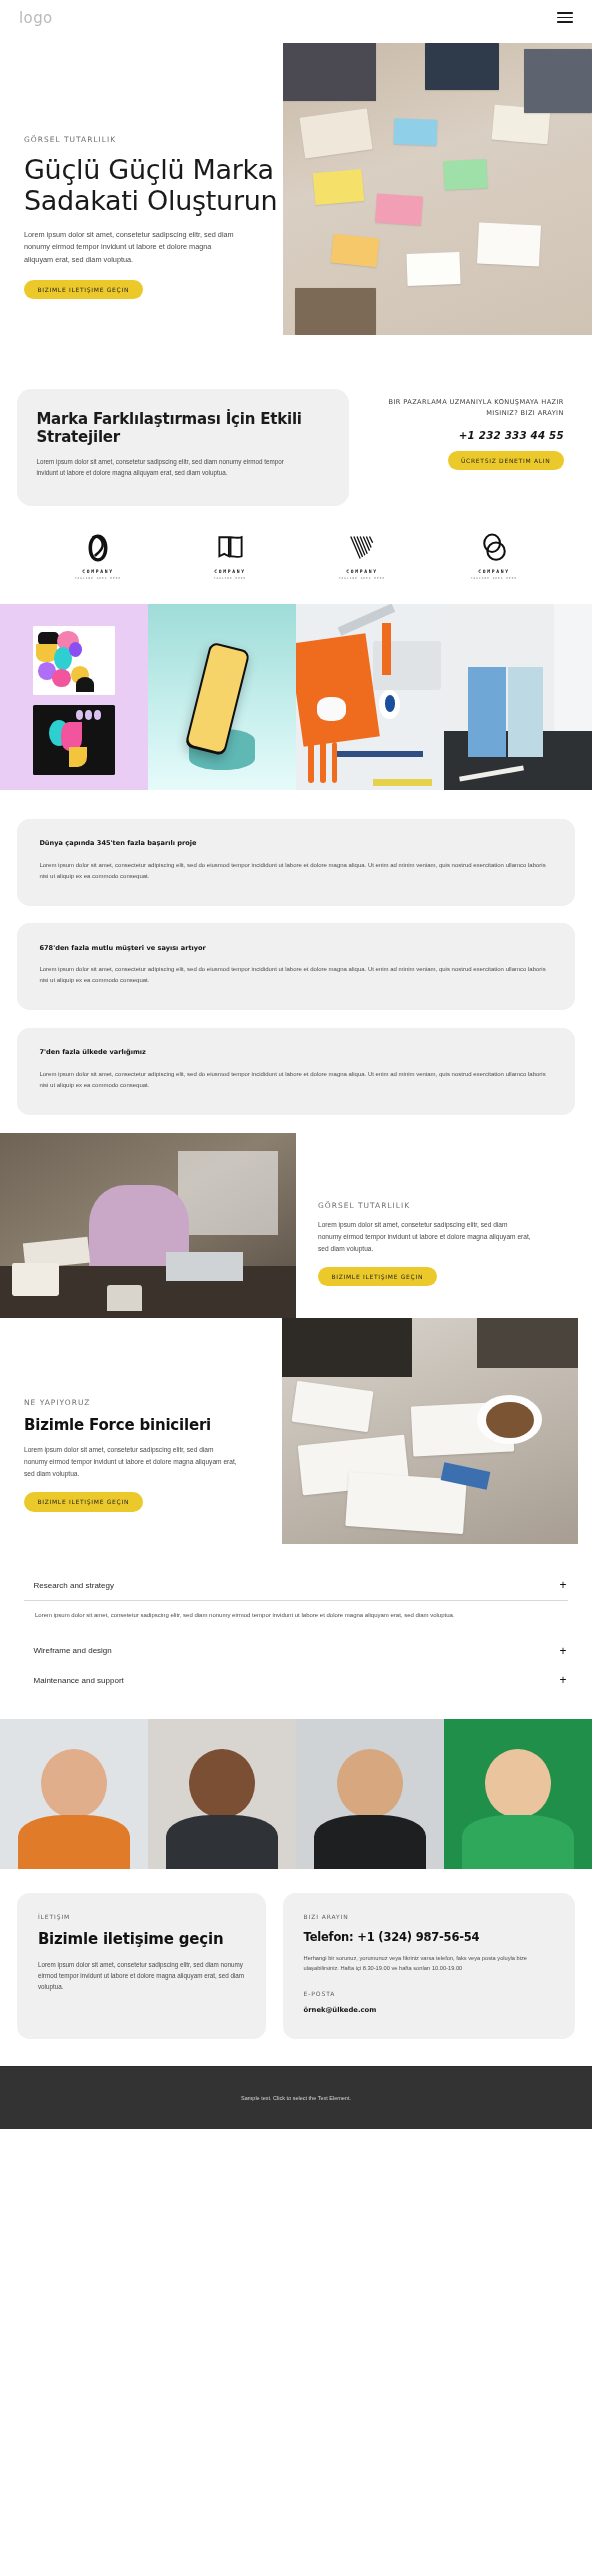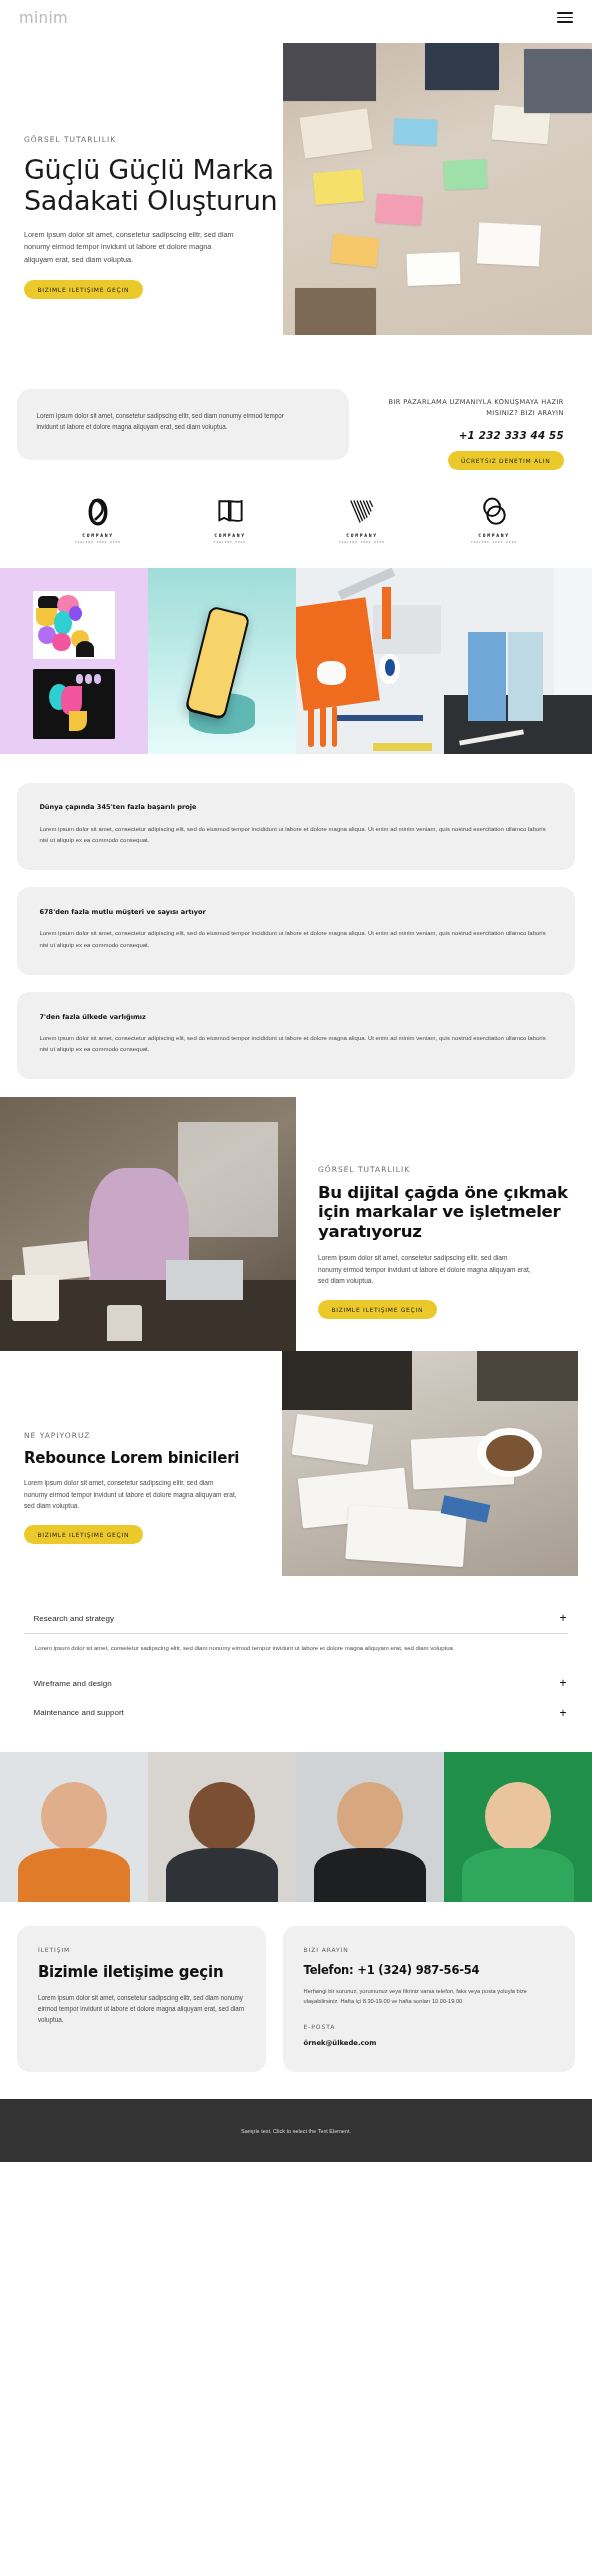--- a/index.html
+++ b/index.html
@@ -334,21 +334,21 @@
   .pp .body { position:absolute; left:12%; bottom:0; width:76%; height:36%; border-radius:40% 40% 0 0; }
   .p1 { background:#dfe3e6; } .p1 .head { background:#e0ae8b; } .p1 .body { background:#e07b2a; }
   .p2 { background:#d8d4cf; } .p2 .head { background:#7b4f34; } .p2 .body { background:#2f3236; }
   .p3 { background:#cfd3d6; } .p3 .head { background:#d7a87f; } .p3 .body { background:#1d1f21; }
   .p4 { background:#1f8f4a; } .p4 .head { background:#eac49c; } .p4 .body { background:#2fa85c; }
 </style>
 </head>
 <body>
 
 <div class="site-header">
-  <div class="logo">minim</div>
+  <div class="logo">logo</div>
   <div class="burger">
     <i></i>
     <i></i>
     <i></i>
   </div>
 </div>
 
 <div class="hero">
   <div class="hero-img">
     <div class="ph hero-photo">
@@ -370,20 +370,21 @@
   <div class="hero-copy">
     <div class="eyebrow">GÖRSEL TUTARLILIK</div>
     <h1 class="hero-title">Güçlü Güçlü Marka Sadakati Oluşturun</h1>
     <p class="hero-text">Lorem ipsum dolor sit amet, consetetur sadipscing elitr, sed diam nonumy eirmod tempor invidunt ut labore et dolore magna aliquyam erat, sed diam voluptua.</p>
     <button class="btn-yellow">BIZIMLE ILETIŞIME GEÇIN</button>
   </div>
 </div>
 
 <div class="strategy">
   <div class="strategy-card">
+    <h2 class="strategy-title">Marka Farklılaştırması İçin Etkili Stratejiler</h2>
     <p class="strategy-text">Lorem ipsum dolor sit amet, consetetur sadipscing elitr, sed diam nonumy eirmod tempor invidunt ut labore et dolore magna aliquyam erat, sed diam voluptua.</p>
   </div>
   <div class="strategy-right">
     <div class="callout">BIR PAZARLAMA UZMANIYLA KONUŞMAYA HAZIR MISINIZ? BIZI ARAYIN</div>
     <div class="phone-big">+1 232 333 44 55</div>
     <button class="btn-yellow">ÜCRETSIZ DENETIM ALIN</button>
   </div>
 </div>
 
 <div class="logos">
@@ -518,30 +519,29 @@
       <div class="person"></div>
       <div class="desk"></div>
       <div style="position:absolute;left:8%;top:58%;width:22%;height:14%;background:#e9e4dc;transform:rotate(-6deg);"></div>
       <div style="position:absolute;left:56%;top:64%;width:26%;height:16%;background:#cfd3d6;"></div>
       <div style="position:absolute;left:4%;bottom:12%;width:16%;height:18%;background:#f0ece4;border-radius:2.4px;"></div>
       <div style="position:absolute;left:36%;bottom:4%;width:12%;height:14%;background:#d9d4cc;border-radius:3.2px 3.2px 0 0;"></div>
     </div>
   </div>
   <div class="split-copy">
     <div class="eyebrow">GÖRSEL TUTARLILIK</div>
-    <h2 class="split-title">Bu dijital çağda öne çıkmak için markalar ve işletmeler yaratıyoruz</h2>
     <p class="split-text">Lorem ipsum dolor sit amet, consetetur sadipscing elitr, sed diam nonumy eirmod tempor invidunt ut labore et dolore magna aliquyam erat, sed diam voluptua.</p>
     <button class="btn-yellow">BIZIMLE ILETIŞIME GEÇIN</button>
   </div>
 </div>
 
 <div class="split2">
   <div class="split2-copy">
     <div class="eyebrow">NE YAPIYORUZ</div>
-    <h2 class="split2-title">Rebounce Lorem binicileri</h2>
+    <h2 class="split2-title">Bizimle Force binicileri</h2>
     <p class="split-text">Lorem ipsum dolor sit amet, consetetur sadipscing elitr, sed diam nonumy eirmod tempor invidunt ut labore et dolore magna aliquyam erat, sed diam voluptua.</p>
     <button class="btn-yellow">BIZIMLE ILETIŞIME GEÇIN</button>
   </div>
   <div class="split2-img">
     <div class="ph meeting">
       <div class="paper" style="left:6%;top:54%;width:36%;height:22%;transform:rotate(-6deg);"></div>
       <div class="paper" style="left:22%;top:70%;width:40%;height:24%;transform:rotate(4deg);"></div>
       <div class="paper" style="left:44%;top:38%;width:34%;height:22%;transform:rotate(-3deg);"></div>
       <div class="paper" style="left:4%;top:30%;width:26%;height:18%;transform:rotate(8deg);"></div>
       <div class="cup"></div>

